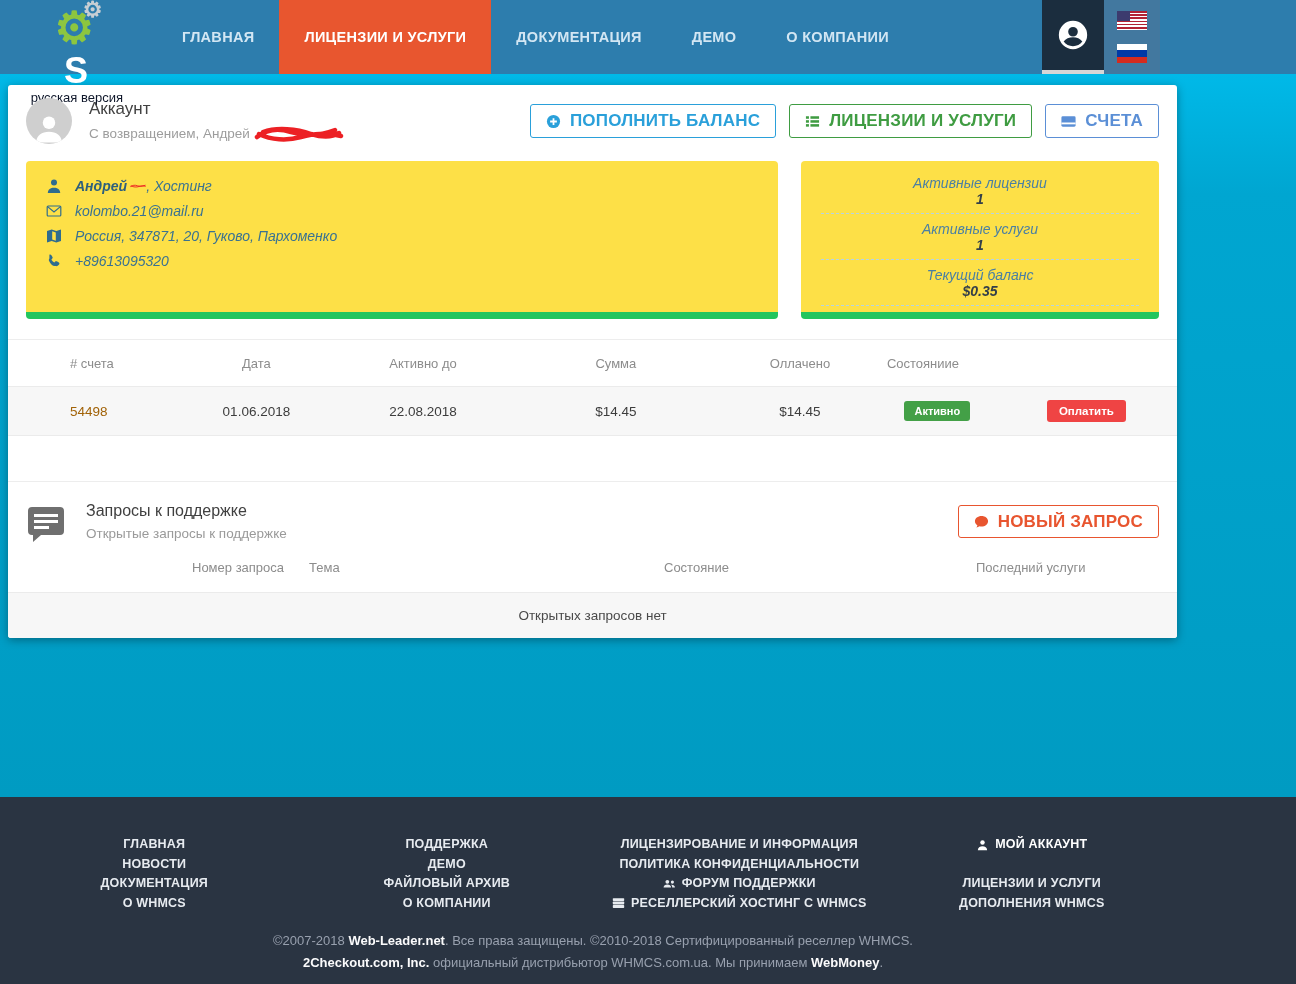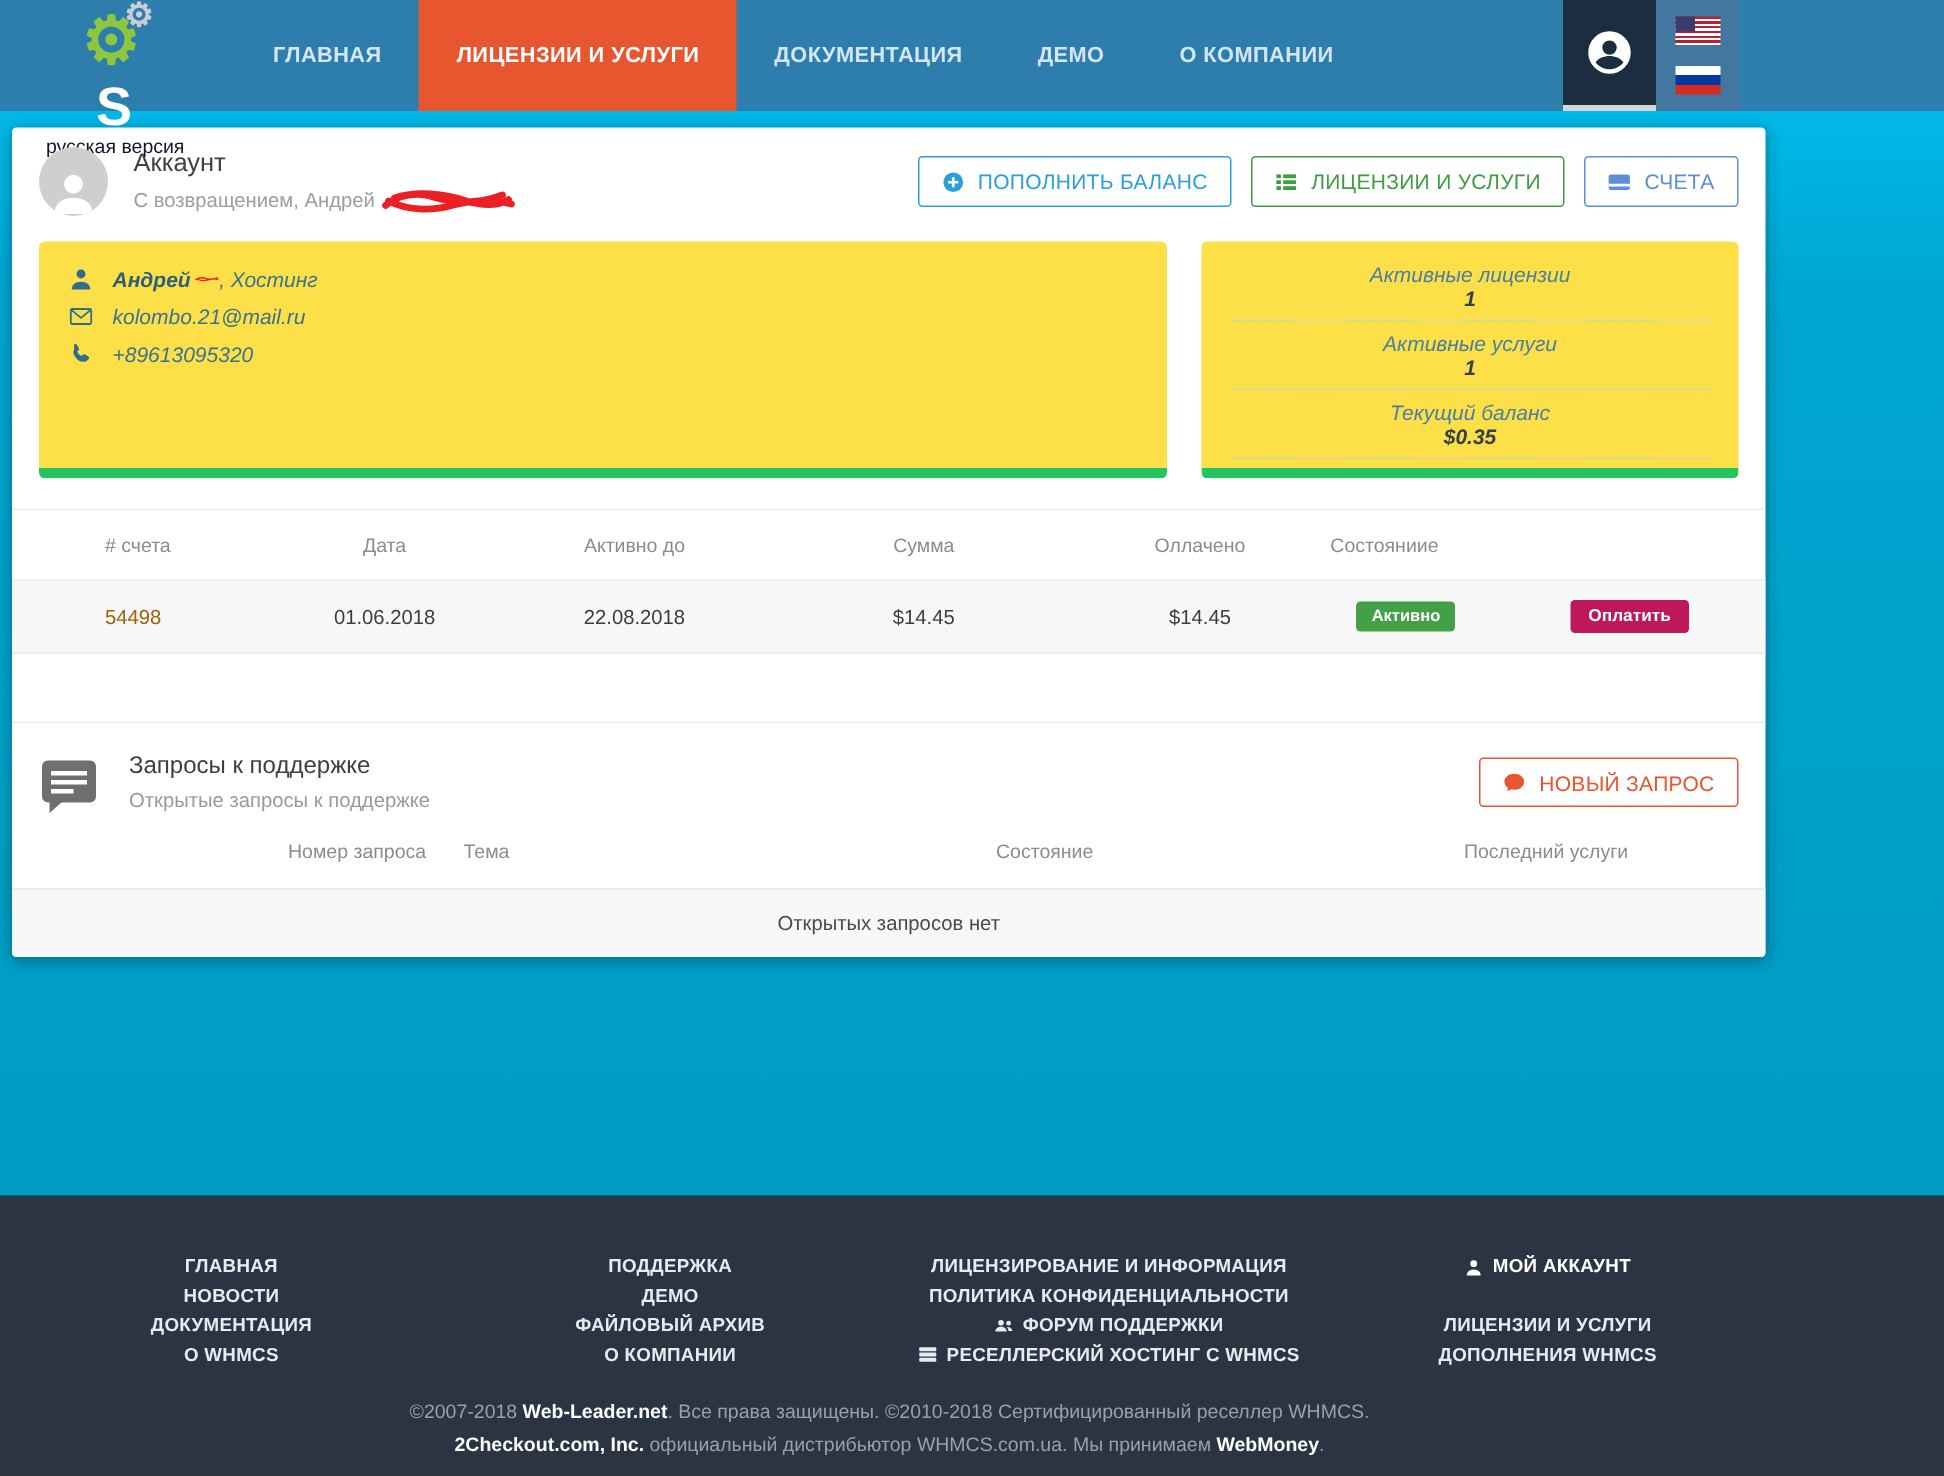--- a/index.html
+++ b/index.html
@@ -33,21 +33,21 @@
   .card { width: 1169px; margin-left: 8px; background: #fff; border-radius: 3px; box-shadow: 0 2px 10px rgba(0,0,0,.35); overflow: hidden; }
 
   .card-header { display: flex; align-items: center; padding: 13px 18px 17px; }
   .avatar { width: 46px; height: 46px; border-radius: 50%; background: #cfcfcf; overflow: hidden; display: flex; align-items: flex-end; justify-content: center; flex: none; }
   .avatar svg { width: 34px; height: 34px; color: #fff; }
   .titles { margin-left: 17px; }
   .page-title { font-size: 17px; font-weight: 500; color: #424242; }
   .subtitle { font-size: 13.5px; color: #9d9d9d; margin-top: 5px; display: flex; align-items: center; }
   .scribble { margin-left: 3px; }
   .hdr-buttons { margin-left: auto; display: flex; gap: 13px; }
-  .btn-outline { display: inline-flex; align-items: center; gap: 9px; height: 34px; padding: 0 15px; background: #fff; border: 1px solid; border-radius: 3px; font-size: 14px; font-weight: normal; letter-spacing: .2px; cursor: pointer; font-family: inherit; }
+  .btn-outline { display: inline-flex; align-items: center; gap: 9px; height: 34px; padding: 0 15px; background: #fff; border: 1px solid; border-radius: 3px; font-size: 17px; font-weight: bold; letter-spacing: .2px; cursor: pointer; font-family: inherit; }
   .btn-outline svg { width: 15px; height: 15px; flex: none; }
   .btn-blue   { color: #2aa0da; border-color: #2aa0da; }
   .btn-green  { color: #3f9c42; border-color: #3f9c42; }
   .btn-indigo { color: #5b8fd6; border-color: #5b8fd6; }
 
   .panels { display: flex; justify-content: space-between; padding: 0 18px; }
   .panel { background: #fde047; border-radius: 4px; border-bottom: 7px solid #22c55e; font-style: italic; }
   .panel-left { width: 752px; padding: 17px 20px 13px; }
   .info-row { display: flex; align-items: center; gap: 13px; color: #3a7291; font-size: 14px; margin-bottom: 9px; }
   .info-row svg { width: 16px; height: 16px; color: #2f6c8e; flex: none; }
@@ -59,21 +59,21 @@
   .stat-value { color: #333f49; font-weight: bold; }
 
   .section-divider { border: none; border-top: 1px solid #ededed; margin-top: 20px; }
 
   table.invoices { width: 100%; border-collapse: collapse; }
   table.invoices th { color: #8c8c8c; font-weight: normal; font-size: 13px; padding: 16px 8px 15px; text-align: center; }
   table.invoices th.c-id, table.invoices td.c-id { text-align: left; padding-left: 62px; }
   table.invoices td { background: #f7f7f7; border-top: 1px solid #ebebeb; border-bottom: 1px solid #ebebeb; padding: 13px 8px; text-align: center; font-size: 13.5px; color: #3d3d3d; }
   .inv-link { color: #a16207; text-decoration: none; cursor: pointer; }
   .badge { display: inline-block; background: #43a047; color: #fff; font-size: 11px; font-weight: bold; padding: 4px 10px; border-radius: 3px; }
-  .btn-pay { display: inline-block; background: #be185d; color: #fff; font-size: 11.5px; font-weight: bold; padding: 5px 12px; border-radius: 3px; border: none; cursor: pointer; font-family: inherit; }
+  .btn-pay { display: inline-block; background: #ef4444; color: #fff; font-size: 11.5px; font-weight: bold; padding: 5px 12px; border-radius: 3px; border: none; cursor: pointer; font-family: inherit; }
   .table-gap { height: 46px; border-bottom: 1px solid #ededed; }
 
   .support { padding-top: 20px; }
   .support-head { display: flex; align-items: flex-start; padding: 0 18px; }
   .support-icon { width: 40px; height: 40px; color: #6f6f6f; flex: none; margin-top: 2px; }
   .support-titles { margin-left: 20px; }
   .support-title { font-size: 16px; font-weight: 500; color: #404040; }
   .support-sub { font-size: 13.5px; color: #9a9a9a; margin-top: 6px; }
   .btn-orange { margin-left: auto; color: #e8552f; border-color: #e8552f; height: 33px; margin-top: 3px; }
   .support-cols { position: relative; height: 32px; margin-top: 16px; font-size: 13px; color: #8c8c8c; }
@@ -202,20 +202,26 @@
             </svg>
             <span class="plain">, Хостинг</span>
           </span>
         </div>
         <div class="info-row">
           <svg viewBox="0 0 16 16" fill="none" stroke="currentColor" stroke-width="1.2">
               <rect x="1.2" y="3" width="13.6" height="10" rx="1"></rect>
               <path d="M1.6 3.6 8 8.9l6.4-5.3"></path>
             </svg>
           <span>kolombo.21@mail.ru</span>
+        </div>
+        <div class="info-row">
+          <svg viewBox="0 0 16 16" fill="currentColor">
+              <path d="M5.7 1.4 1 3v11.6l4.7-1.6 4.6 1.6 4.7-1.6V1.4l-4.7 1.6zm.5 1.8 3.6 1.2v8.4L6.2 11.6z"></path>
+            </svg>
+          <span>Россия, 347871, 20, Гуково, Пархоменко</span>
         </div>
         <div class="info-row">
           <svg viewBox="0 0 16 16" fill="currentColor">
               <path d="M3.4 1.7c.5-.5 1.4-.4 1.8.2l1.3 2.1c.3.5.2 1.2-.2 1.6l-.9.8c.6 1.3 1.7 2.4 3 3l.8-.9c.4-.4 1.1-.5 1.6-.2l2.1 1.3c.6.4.7 1.3.2 1.8l-1.1 1.1c-.6.6-1.5.8-2.3.5C7 13.7 4.3 11 3 7.7c-.3-.8-.1-1.7.4-2.3z"></path>
             </svg>
           <span>+89613095320</span>
         </div>
       </div>
 
       <div class="panel panel-right">

